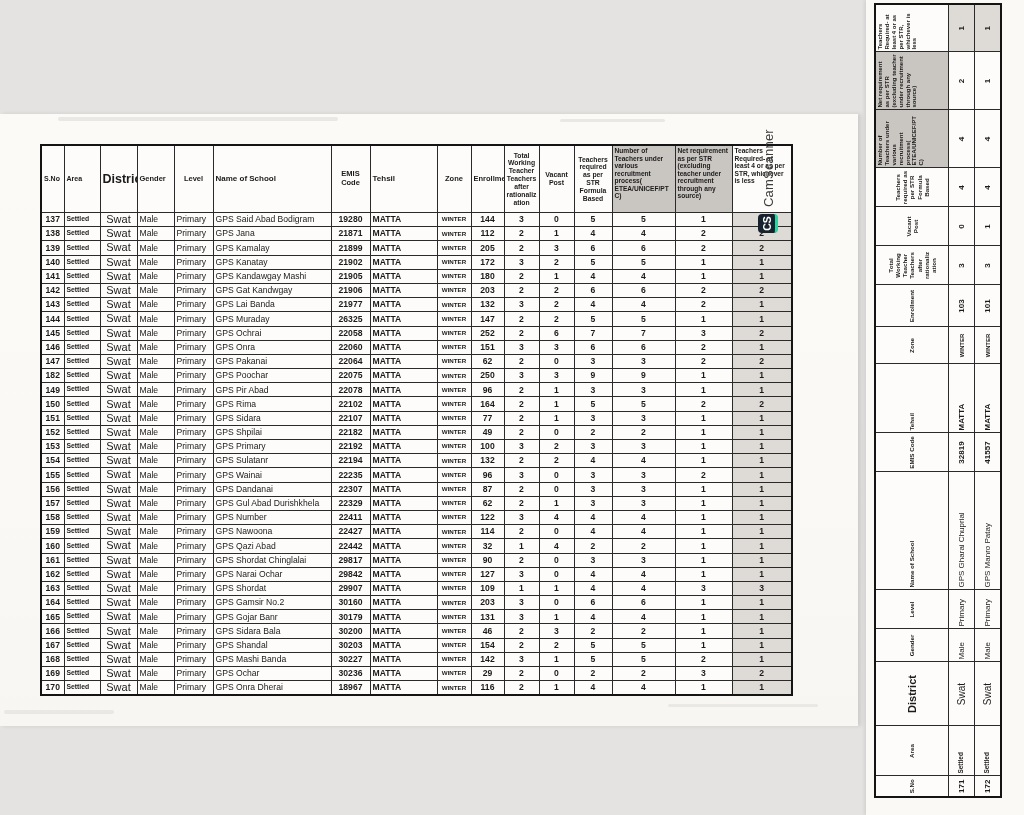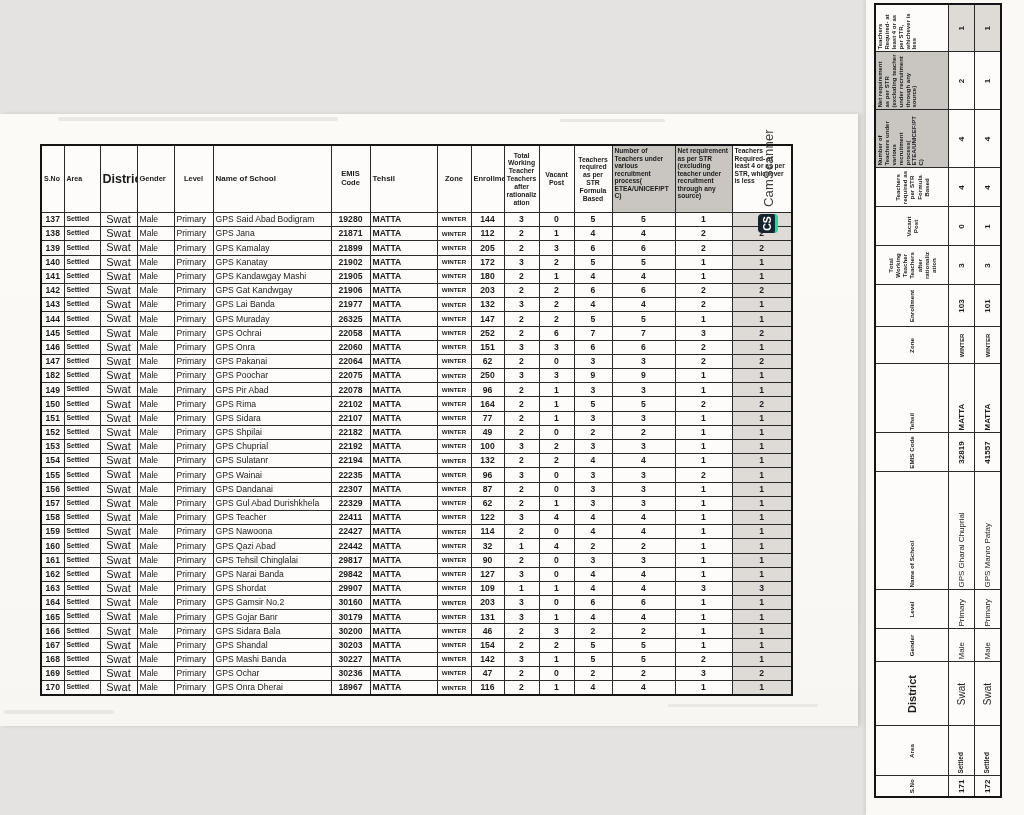--- a/index.html
+++ b/index.html
@@ -410,21 +410,21 @@
           <td class="c13">2</td>
           <td class="c14">1</td>
           <td class="c15 creq" style="background: rgb(222, 219, 215);">1</td>
         </tr>
         <tr>
           <td class="c0">153</td>
           <td class="c1">Settled</td>
           <td class="c2">Swat</td>
           <td class="c3">Male</td>
           <td class="c4">Primary</td>
-          <td class="c5">GPS Chuprial</td>
+          <td class="c5">GPS Primary</td>
           <td class="c6">22192</td>
           <td class="c7">MATTA</td>
           <td class="c8">WINTER</td>
           <td class="c9">100</td>
           <td class="c10">3</td>
           <td class="c11">2</td>
           <td class="c12">3</td>
           <td class="c13">3</td>
           <td class="c14">1</td>
           <td class="c15 creq" style="background: rgb(222, 219, 215);">1</td>
@@ -500,21 +500,21 @@
           <td class="c13">3</td>
           <td class="c14">1</td>
           <td class="c15 creq" style="background: rgb(222, 219, 215);">1</td>
         </tr>
         <tr>
           <td class="c0">158</td>
           <td class="c1">Settled</td>
           <td class="c2">Swat</td>
           <td class="c3">Male</td>
           <td class="c4">Primary</td>
-          <td class="c5">GPS Teacher</td>
+          <td class="c5">GPS Number</td>
           <td class="c6">22411</td>
           <td class="c7">MATTA</td>
           <td class="c8">WINTER</td>
           <td class="c9">122</td>
           <td class="c10">3</td>
           <td class="c11">4</td>
           <td class="c12">4</td>
           <td class="c13">4</td>
           <td class="c14">1</td>
           <td class="c15 creq" style="background: rgb(222, 219, 215);">1</td>
@@ -554,39 +554,39 @@
           <td class="c13">2</td>
           <td class="c14">1</td>
           <td class="c15 creq" style="background: rgb(222, 219, 215);">1</td>
         </tr>
         <tr>
           <td class="c0">161</td>
           <td class="c1">Settled</td>
           <td class="c2">Swat</td>
           <td class="c3">Male</td>
           <td class="c4">Primary</td>
-          <td class="c5">GPS Tehsil Chinglalai</td>
+          <td class="c5">GPS Shordat Chinglalai</td>
           <td class="c6">29817</td>
           <td class="c7">MATTA</td>
           <td class="c8">WINTER</td>
           <td class="c9">90</td>
           <td class="c10">2</td>
           <td class="c11">0</td>
           <td class="c12">3</td>
           <td class="c13">3</td>
           <td class="c14">1</td>
           <td class="c15 creq" style="background: rgb(222, 219, 215);">1</td>
         </tr>
         <tr>
           <td class="c0">162</td>
           <td class="c1">Settled</td>
           <td class="c2">Swat</td>
           <td class="c3">Male</td>
           <td class="c4">Primary</td>
-          <td class="c5">GPS Narai Banda</td>
+          <td class="c5">GPS Narai Ochar</td>
           <td class="c6">29842</td>
           <td class="c7">MATTA</td>
           <td class="c8">WINTER</td>
           <td class="c9">127</td>
           <td class="c10">3</td>
           <td class="c11">0</td>
           <td class="c12">4</td>
           <td class="c13">4</td>
           <td class="c14">1</td>
           <td class="c15 creq" style="background: rgb(222, 219, 215);">1</td>
@@ -702,21 +702,21 @@
         <tr>
           <td class="c0">169</td>
           <td class="c1">Settled</td>
           <td class="c2">Swat</td>
           <td class="c3">Male</td>
           <td class="c4">Primary</td>
           <td class="c5">GPS Ochar</td>
           <td class="c6">30236</td>
           <td class="c7">MATTA</td>
           <td class="c8">WINTER</td>
-          <td class="c9">47</td>
+          <td class="c9">29</td>
           <td class="c10">2</td>
           <td class="c11">0</td>
           <td class="c12">2</td>
           <td class="c13">2</td>
           <td class="c14">3</td>
           <td class="c15 creq" style="background: rgb(222, 219, 215);">2</td>
         </tr>
         <tr>
           <td class="c0">170</td>
           <td class="c1">Settled</td>

